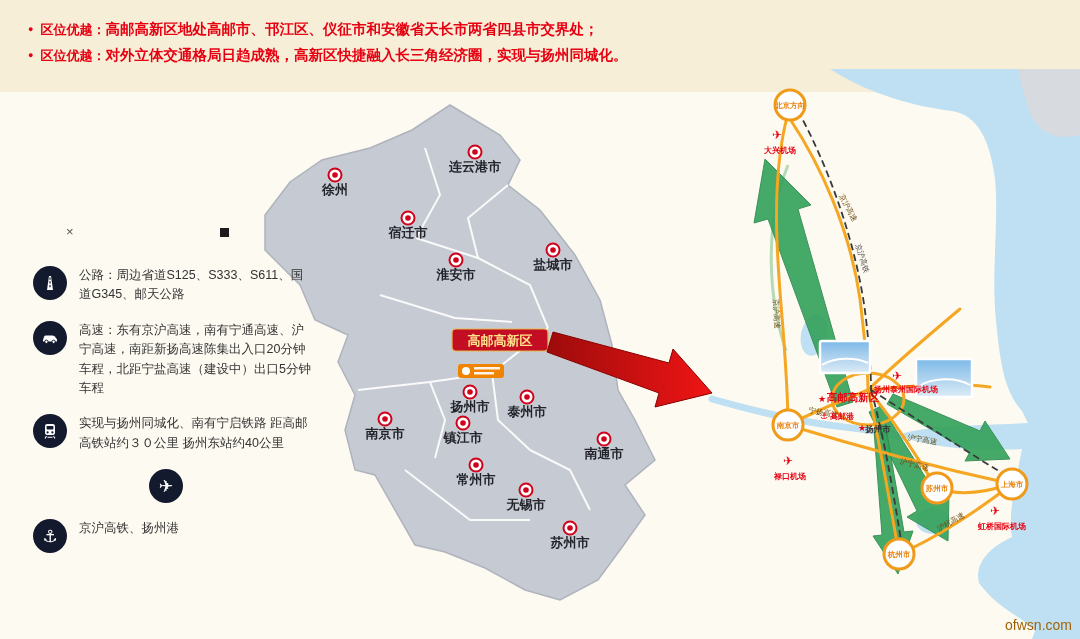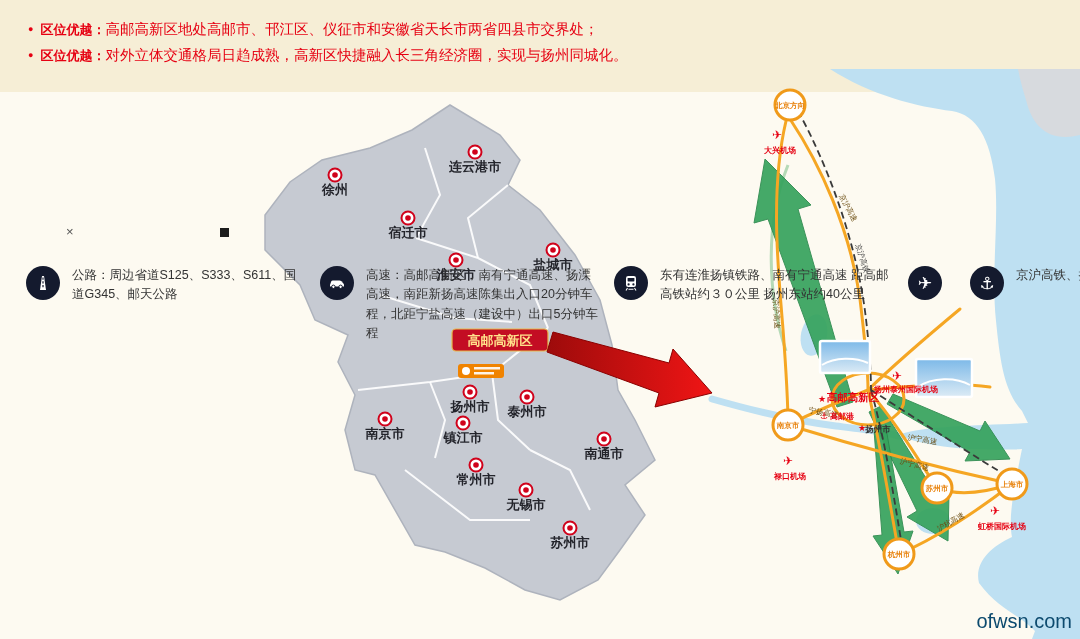--- a/index.html
+++ b/index.html
@@ -7,26 +7,26 @@
     position:relative;width:1080px;height:639px;overflow:hidden;
     background:#fdfaf1;
     font-family:"Liberation Sans","DejaVu Sans",sans-serif;
   }
   .top-band{position:absolute;left:0;top:0;width:1080px;height:92px;background:#f6eed6;}
   
   .header{position:absolute;left:28px;top:20px;z-index:6;}
   .bullet-line{display:flex;align-items:baseline;margin-bottom:7px;color:#e60012;}
   .bullet-dot{font-size:9px;margin-right:7px;position:relative;top:-2px;}
   .b-label{font-weight:bold;font-size:13px;font-family:Liberation Mono, monospace;}
-  .b-text{font-size:14.5px;font-weight:normal;text-align:center;}
+  .b-text{font-size:14.5px;font-weight:bold;text-align:center;}
   
   .stray-x{position:absolute;left:66px;top:224px;font-size:13px;color:#555;z-index:6;}
   .stray-square{position:absolute;left:220px;top:228px;width:9px;height:9px;background:#1c1c1c;z-index:6;}
   
-  .transport{position:absolute;left:26px;top:266px;width:292px;z-index:6;display:flex;flex-direction:row;gap:16px;}
+  .transport{position:absolute;left:26px;top:266px;width:292px;z-index:6;display:flex;flex-direction:column;gap:16px;align-items:center;}
   .t-item{display:flex;align-items:flex-start;}
   .t-icon{flex:0 0 34px;width:34px;height:34px;border-radius:50%;background:#141a2e;
           display:flex;align-items:center;justify-content:center;margin-right:12px;}
   .t-icon svg{width:20px;height:20px;}
   .t-glyph{color:#fff;font-size:17px;line-height:1;font-family:"DejaVu Sans",sans-serif;}
   .t-text{margin:0;font-size:12.5px;line-height:1.55;color:#333;width:232px;}
   
   .province-map{position:absolute;left:230px;top:90px;z-index:2;}
   .detail-map{position:absolute;left:690px;top:69px;z-index:2;}
   .red-arrow{position:absolute;left:530px;top:315px;z-index:5;}
@@ -50,21 +50,21 @@
   .node{fill:#fff;stroke:#f09a1a;stroke-width:3;}
   .node-t{text-anchor:middle;font-weight:bold;font-size:7.5px;fill:#e8820c;}
   .hw-t{font-size:7.5px;fill:#6b4c10;text-anchor:middle;}
   .rw-t{font-size:7.5px;fill:#444;text-anchor:middle;}
   .plane{font-size:12px;fill:#e60012;font-family:"DejaVu Sans",sans-serif;}
   .red-s{font-size:8px;fill:#e60012;text-anchor:middle;font-weight:bold;}
   .zone-red{font-size:10.5px;fill:#e60012;text-anchor:middle;font-weight:bold;}
   .dark-s{font-size:8.5px;fill:#333;text-anchor:middle;font-weight:bold;}
   .star{font-size:9px;fill:#e60012;font-family:"DejaVu Sans",sans-serif;}
   .photo-frame{fill:url(#skyg);stroke:#fff;stroke-width:2.5;}
-  .watermark{position:absolute;right:8px;bottom:6px;font-size:20px;color:#0c4a6e;z-index:7;}
+  .watermark{position:absolute;right:8px;bottom:6px;font-size:14px;color:#a16207;z-index:7;}
 </style>
 </head>
 <body>
 
 <div class="canvas">
   <div class="top-band"></div>
 
   <div class="header">
     <div class="bullet-line">
       <span class="bullet-dot">●</span>
@@ -92,33 +92,33 @@
       <p class="t-text">公路：周边省道S125、S333、S611、国道G345、邮天公路</p>
     </div>
     <div class="t-item">
       <span class="t-icon">
         <svg viewBox="0 0 20 20">
             <path d="M3 12 L4.2 8.5 Q4.6 7.4 5.8 7.4 L12.5 7.4 Q13.6 7.4 14.4 8.3 L16.6 10.8 Q17 11.3 17 12 L17 13.5 L3 13.5 Z" fill="#fff"></path>
             <circle cx="6.4" cy="13.8" r="1.7" fill="#fff" stroke="#141a2e" stroke-width="1"></circle>
             <circle cx="13.6" cy="13.8" r="1.7" fill="#fff" stroke="#141a2e" stroke-width="1"></circle>
           </svg>
       </span>
-      <p class="t-text">高速：高邮高新区，南有宁通高速、扬溧高速，南距新扬高速陈集出入口20分钟车程，北距宁盐高速（建设中）出口5分钟车程</p>
+      <p class="t-text">高速：东有京沪高速，南有宁通高速、沪宁高速，南距新扬高速陈集出入口20分钟车程，北距宁盐高速（建设中）出口5分钟车程</p>
     </div>
     <div class="t-item">
       <span class="t-icon">
         <svg viewBox="0 0 20 20">
             <rect x="5" y="3" width="10" height="11" rx="2.2" fill="#fff"></rect>
             <rect x="6.6" y="5" width="6.8" height="3.4" rx="0.6" fill="#141a2e"></rect>
             <circle cx="7.6" cy="11.4" r="1.1" fill="#141a2e"></circle>
             <circle cx="12.4" cy="11.4" r="1.1" fill="#141a2e"></circle>
             <path d="M6.5 15 L5 17.5 M13.5 15 L15 17.5 M7.5 16.2 L12.5 16.2" stroke="#fff" stroke-width="1.1" fill="none"></path>
           </svg>
       </span>
-      <p class="t-text">东有连淮扬镇铁路、南有宁通高速 距高邮高铁站约３０公里 扬州东站约40公里</p>
+      <p class="t-text">实现与扬州同城化、南有宁启铁路 距高邮高铁站约３０公里 扬州东站约40公里</p>
     </div>
     <div class="t-item">
       <span class="t-icon">
           <span class="t-glyph">✈</span>
         </span>
     </div>
     <div class="t-item">
       <span class="t-icon">
           <span class="t-glyph">⚓</span>
         </span>

